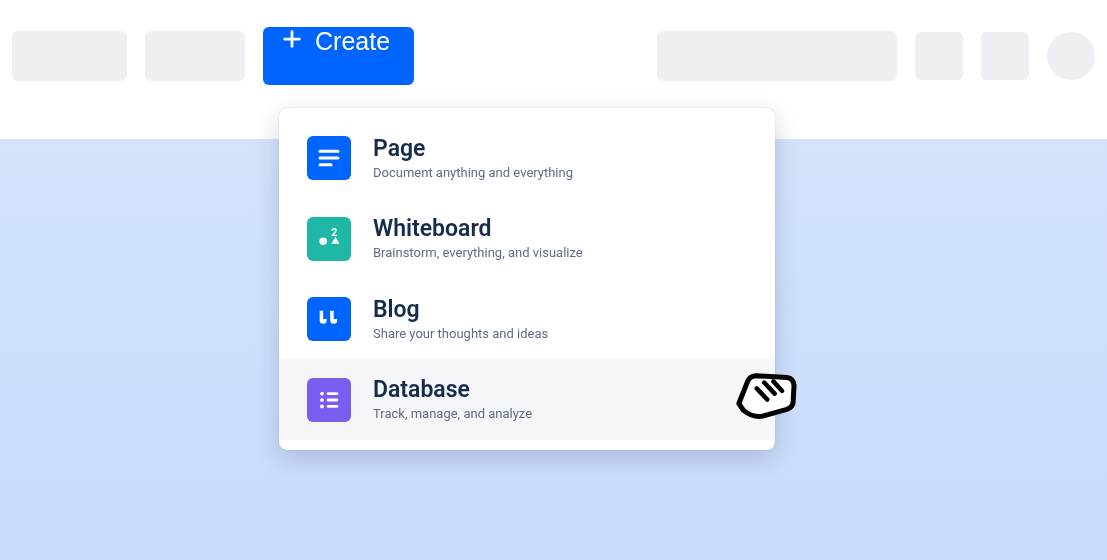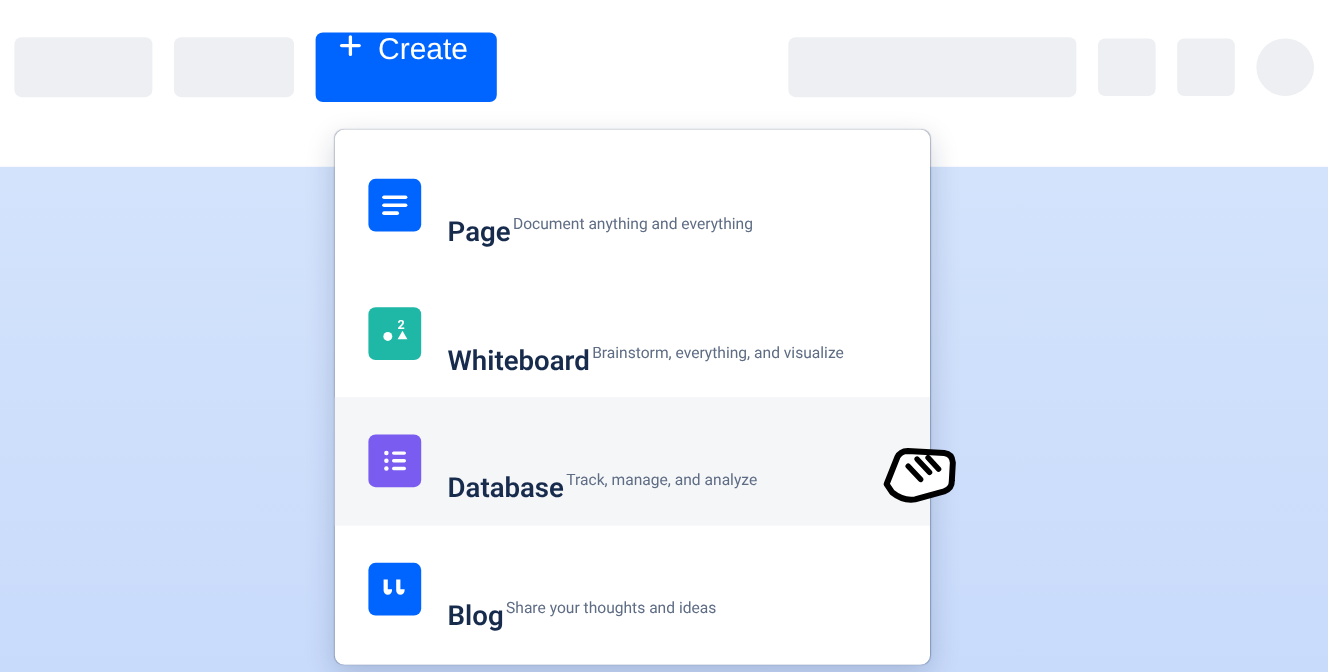--- a/index.html
+++ b/index.html
@@ -81,21 +81,21 @@
       display: flex;
       align-items: center;
       justify-content: center;
       flex-shrink: 0;
     }
     .menu-icon svg { width: 28px; height: 28px; }
     .icon-page { background: #0065ff; }
     .icon-whiteboard { background: #1fb8a6; }
     .icon-database { background: #7a5cf0; }
     .icon-blog { background: #0065ff; }
-    .menu-text { display: flex; flex-direction: row; gap: 2px; margin-top: 45px; }
+    .menu-text { display: flex; flex-direction: column; gap: 2px; }
     .menu-title {
       font-size: 23px;
       font-weight: 600;
       color: #172b4d;
       line-height: 1.2;
     }
     .menu-desc {
       font-size: 13px;
       color: #5e6c84;
       line-height: 1.3;
@@ -154,47 +154,47 @@
         <path d="M14 16 L17.5 10 L21 16 Z"></path>
         <text x="14" y="9" font-size="9" font-weight="bold" fill="white">2</text>
       </svg>
     </div>
     <div class="menu-text">
       <div class="menu-title">Whiteboard</div>
       <div class="menu-desc">Brainstorm, everything, and visualize</div>
     </div>
   </div>
 
+  <div class="menu-item">
+    <div class="menu-icon icon-blog">
+      <svg viewBox="0 0 24 24" fill="white">
+        <path d="M4 5 v8 a3 3 0 0 0 3 3 h0 a3 3 0 0 0 3 -3 v-1 h-3 v-7 z"></path>
+        <path d="M13 5 v8 a3 3 0 0 0 3 3 h0 a3 3 0 0 0 3 -3 v-1 h-3 v-7 z"></path>
+      </svg>
+    </div>
+    <div class="menu-text">
+      <div class="menu-title">Blog</div>
+      <div class="menu-desc">Share your thoughts and ideas</div>
+    </div>
+  </div>
+
   <div class="menu-item hovered">
     <div class="menu-icon icon-database">
       <svg viewBox="0 0 24 24" fill="white">
         <circle cx="6" cy="6.5" r="1.6"></circle>
         <rect x="10" y="5.3" width="10" height="2.4" rx="1.2"></rect>
         <circle cx="6" cy="12" r="1.6"></circle>
         <rect x="10" y="10.8" width="10" height="2.4" rx="1.2"></rect>
         <circle cx="6" cy="17.5" r="1.6"></circle>
         <rect x="10" y="16.3" width="10" height="2.4" rx="1.2"></rect>
       </svg>
     </div>
     <div class="menu-text">
       <div class="menu-title">Database</div>
       <div class="menu-desc">Track, manage, and analyze</div>
-    </div>
-  </div>
-
-  <div class="menu-item">
-    <div class="menu-icon icon-blog">
-      <svg viewBox="0 0 24 24" fill="white">
-        <path d="M4 5 v8 a3 3 0 0 0 3 3 h0 a3 3 0 0 0 3 -3 v-1 h-3 v-7 z"></path>
-        <path d="M13 5 v8 a3 3 0 0 0 3 3 h0 a3 3 0 0 0 3 -3 v-1 h-3 v-7 z"></path>
-      </svg>
-    </div>
-    <div class="menu-text">
-      <div class="menu-title">Blog</div>
-      <div class="menu-desc">Share your thoughts and ideas</div>
     </div>
   </div>
 </div>
 
 <div class="cursor">
   <svg width="95" height="95" viewBox="0 0 95 95">
     <g transform="rotate(-20 47 47)">
       <path d="M 22 48
                L 38 30
                Q 42 26 48 28

